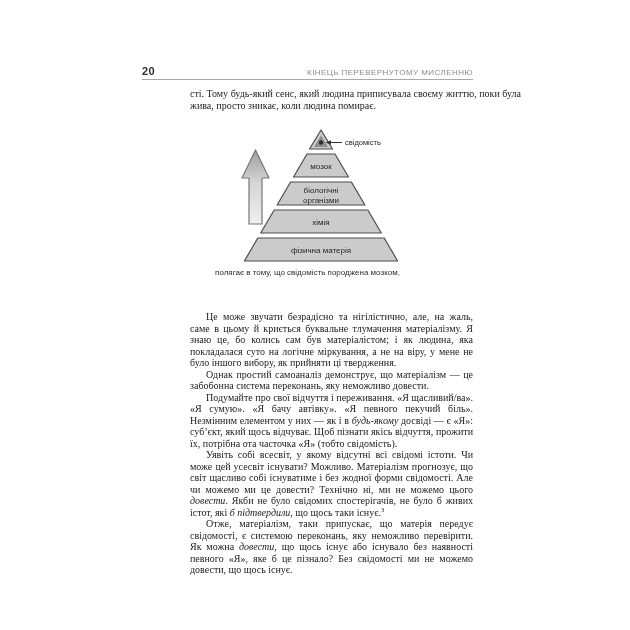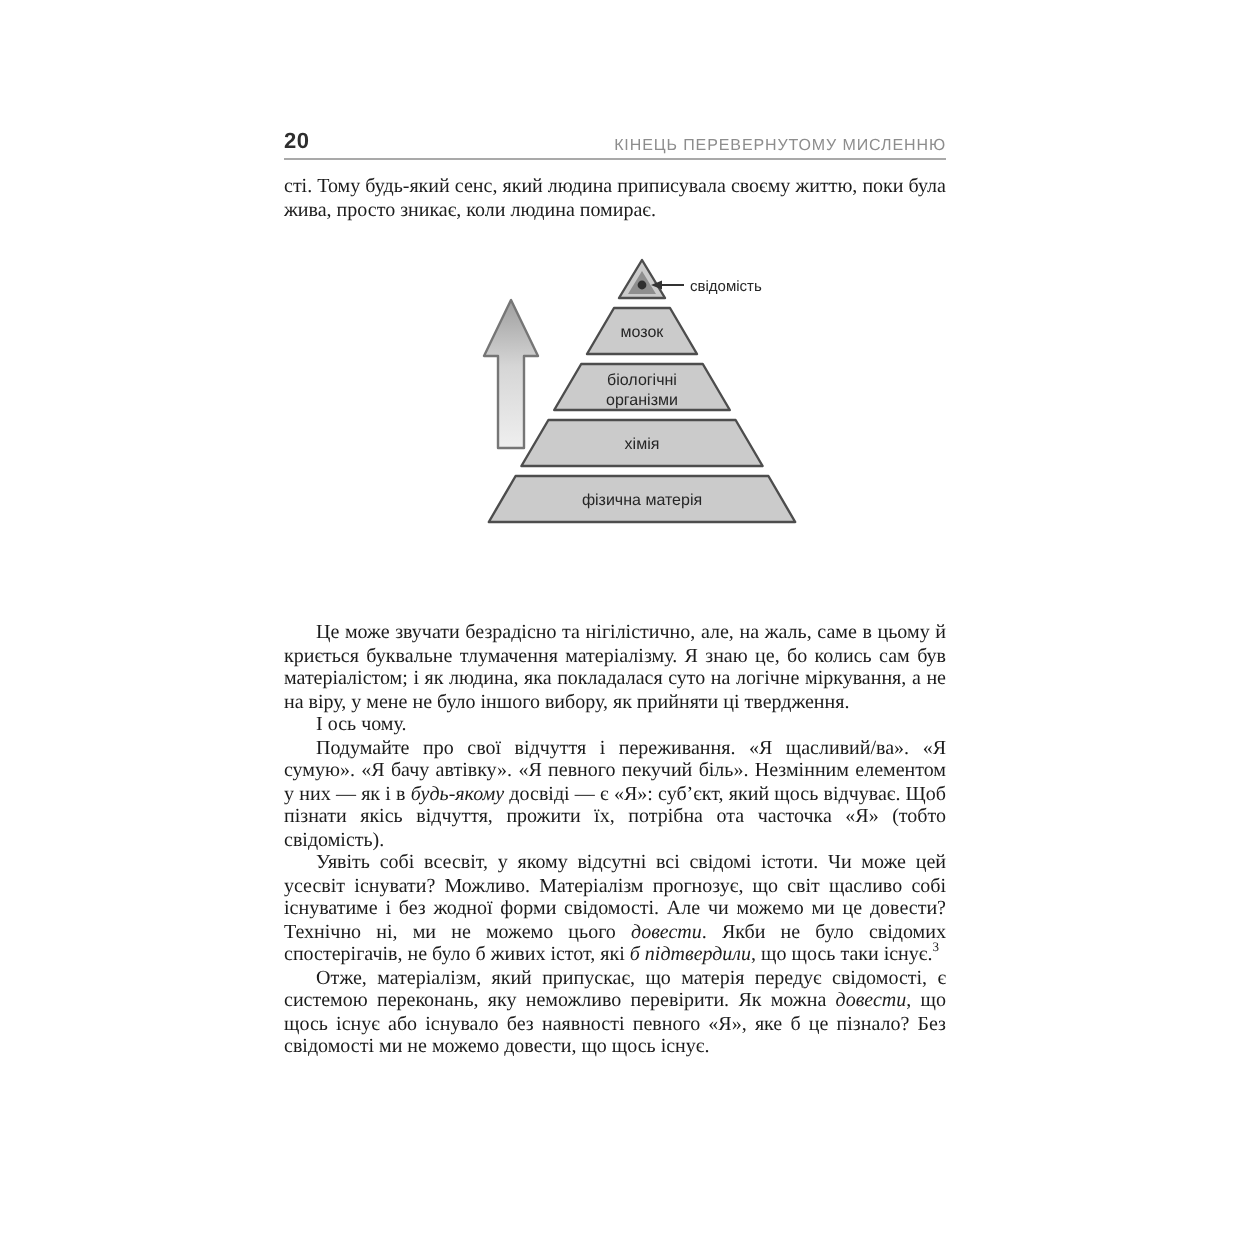--- a/index.html
+++ b/index.html
@@ -9,21 +9,21 @@
   .header {
     position:absolute; left:142px; top:66px; width:331px; height:14px;
     display:flex; justify-content:space-between; align-items:flex-end;
     border-bottom:1px solid #a9a9a9; padding-bottom:2px;
     font-family:"Liberation Sans", sans-serif;
   }
   .page-number { font-size:11px; font-weight:700; color:#2e2e2e; letter-spacing:0.3px;margin-top:40px; }
   .running-title { font-size:8px; color:#8d8d8d; letter-spacing:0.45px; }
 
   .para {
-    font-size:10px; line-height:11.5px; text-align:justify; color:#1b1b1b;
+    font-size:10px; line-height:11.5px; text-align:justify; color:#1b1b1b;margin-left:48px;
   }
   .para.indent { text-indent:16px; }
   .para em { }
   .para sup { font-size:6.5px; vertical-align:super; line-height:0; }
 
   .para0 { position:absolute; left:142px; top:88px; width:331px; }
   .body-block { position:absolute; left:142px; top:311px; width:331px; }
 
   .diagram-svg { position:absolute; left:225px; top:126px; }
   .diagram-svg text {
@@ -75,21 +75,22 @@
   <text class="level-label" x="96" y="76.5" text-anchor="middle">організми</text>
 
   <polygon points="49.2,84 142.8,84 156.3,107 35.7,107" stroke="#4d4d4d" stroke-width="1.2" stroke-linejoin="round" fill="#cbcbcb"></polygon>
   <text class="level-label" x="96" y="98.7" text-anchor="middle">хімія</text>
 
   <polygon points="32.8,112 159.2,112 172.6,135 19.4,135" stroke="#4d4d4d" stroke-width="1.2" stroke-linejoin="round" fill="#cbcbcb"></polygon>
   <text class="level-label" x="96" y="126.7" text-anchor="middle">фізична матерія</text>
 </svg>
 
 <div class="caption">
+  <div>полягає в тому, що свідомість породжена мозком,</div>
 </div>
 
 <div class="body-block">
   <div class="para indent"><span>Це може звучати безрадісно та нігілістично, але, на жаль, саме в цьому й криється буквальне тлумачення матеріалізму. Я знаю це, бо колись сам був матеріалістом; і як людина, яка покладалася суто на логічне міркування, а не на віру, у мене не було іншого вибору, як прийняти ці твердження.</span></div>
-  <div class="para indent"><span>І ось чому.</span></div>
+  <div class="para indent"><span>Однак простий самоаналіз демонструє, що матеріалізм — це забобонна система переконань, яку неможливо довести.</span></div>
   <div class="para indent"><span>Подумайте про свої відчуття і переживання. «Я щасливий/ва». «Я сумую». «Я бачу автівку». «Я певного пекучий біль». Незмінним елементом у них — як і в </span><em>будь-якому</em><span> досвіді — є «Я»: суб’єкт, який щось відчуває. Щоб пізнати якісь відчуття, прожити їх, потрібна ота часточка «Я» (тобто свідомість).</span></div>
   <div class="para indent"><span>Уявіть собі всесвіт, у якому відсутні всі свідомі істоти. Чи може цей усесвіт існувати? Можливо. Матеріалізм прогнозує, що світ щасливо собі існуватиме і без жодної форми свідомості. Але чи можемо ми це довести? Технічно ні, ми не можемо цього </span><em>довести</em><span>. Якби не було свідомих спостерігачів, не було б живих істот, які </span><em>б підтвердили</em><span>, що щось таки існує.</span><sup>3</sup></div>
-  <div class="para indent"><span>Отже, матеріалізм, який припускає, що матерія передує свідомості, є системою переконань, яку неможливо перевірити. Як можна </span><em>довести</em><span>, що щось існує або існувало без наявності певного «Я», яке б це пізнало? Без свідомості ми не можемо довести, що щось існує.</span></div>
+  <div class="para indent"><span>Отже, матеріалізм, таки припускає, що матерія передує свідомості, є системою переконань, яку неможливо перевірити. Як можна </span><em>довести</em><span>, що щось існує або існувало без наявності певного «Я», яке б це пізнало? Без свідомості ми не можемо довести, що щось існує.</span></div>
 </div>
 
 </body></html>

